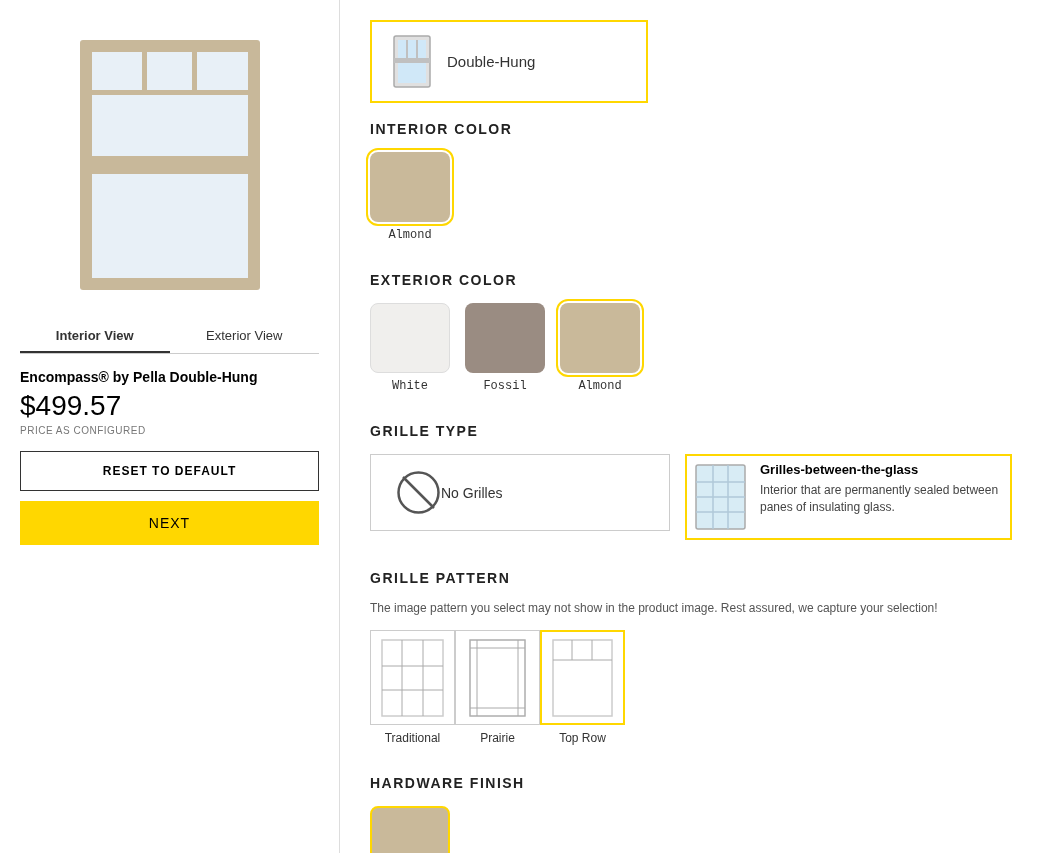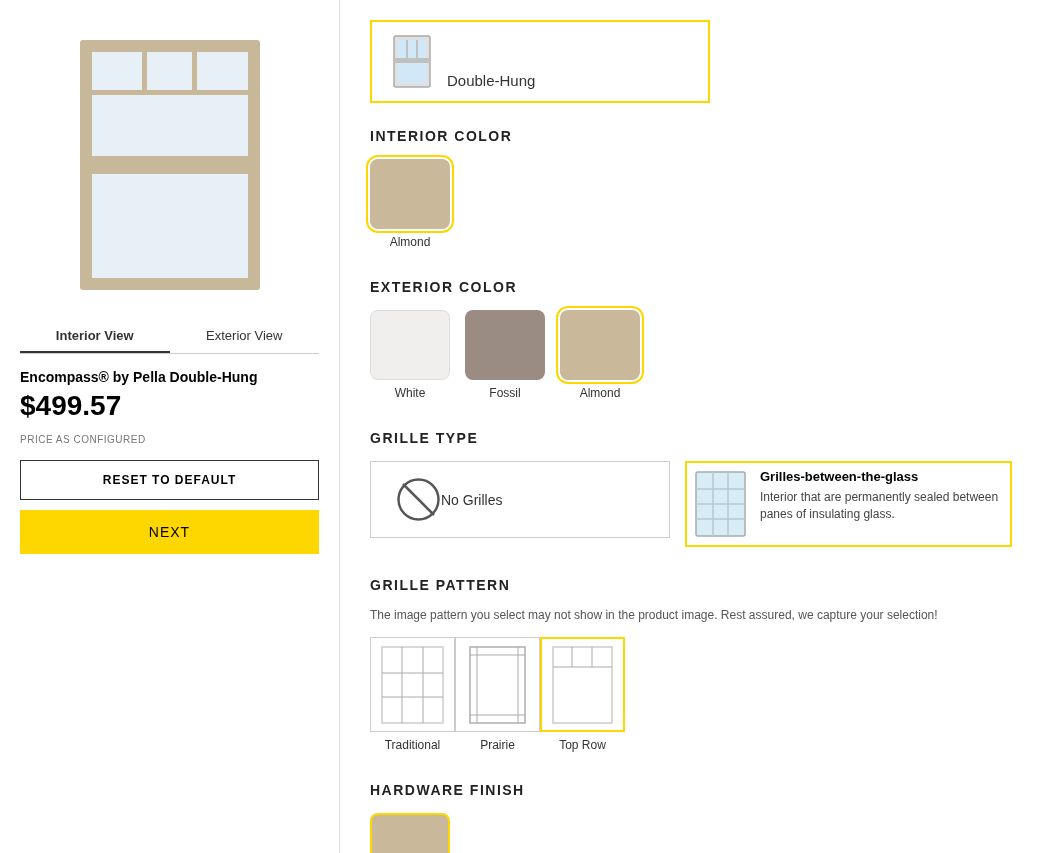--- a/index.html
+++ b/index.html
@@ -63,23 +63,23 @@
 
     .product-title {
       font-size: 14px;
       font-weight: bold;
       margin-bottom: 5px;
       align-self: flex-start;
     }
 
     .product-price {
       font-size: 28px;
-      font-weight: bold;
+      font-weight: normal;
       align-self: flex-start;
-      margin-bottom: 12px;
+      margin-bottom: 3px;
     }
 
     .price-label {
       font-size: 10px;
       color: #777;
       letter-spacing: 0.5px;
       align-self: flex-start;
       margin-bottom: 15px;
       text-transform: uppercase;
     }
@@ -113,25 +113,25 @@
     .main-panel {
       flex: 1;
       background: #fff;
       padding: 20px 30px;
       overflow-y: auto;
     }
 
     
     .type-card {
       display: flex;
-      align-items: flex-end;
+      align-items: center;
       border: 2.5px solid #FFD700;
       padding: 12px 20px;
-      margin-bottom: 25px;
-      width: 340px;
+      margin-bottom: 18px;
+      width: 278px;
       cursor: pointer;
     }
 
     .type-card-icon {
       width: 40px;
       height: 55px;
       margin-right: 15px;
     }
 
     .type-card-label {
@@ -151,20 +151,21 @@
 
     .section {
       margin-bottom: 30px;
     }
 
     
     .swatch-row {
       display: flex;
       gap: 15px;
       flex-wrap: wrap;
+      font-family: Liberation Mono, monospace;
     }
 
     .swatch-item {
       display: flex;
       flex-direction: column;
       align-items: center;
       cursor: pointer;
     }
 
     .swatch-box {

